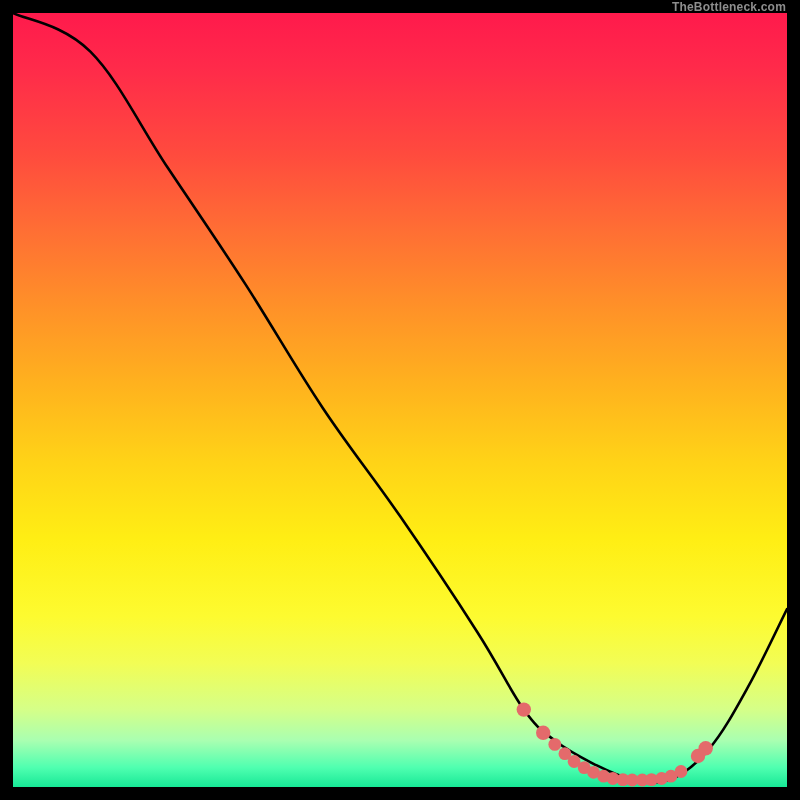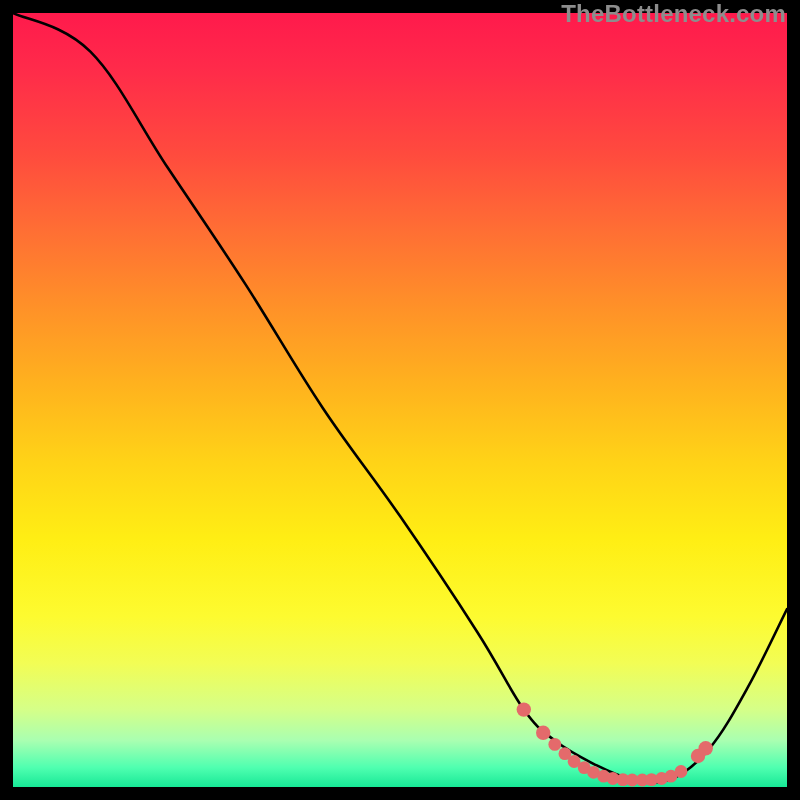--- a/index.html
+++ b/index.html
@@ -39,21 +39,21 @@
     inset: 0;
     width: 100%;
     height: 100%;
     pointer-events: none;
   }
   .watermark {
     position: absolute;
     top: 0;
     right: 14px;
     font-family: Arial, Helvetica, sans-serif;
-    font-size: 24px;
+    font-size: 12px;
     font-weight: 600;
     color: #8d8d8d;
     letter-spacing: 0.2px;
     pointer-events: none;
     user-select: none;
   }
 </style>
 </head>
 <body>
 

